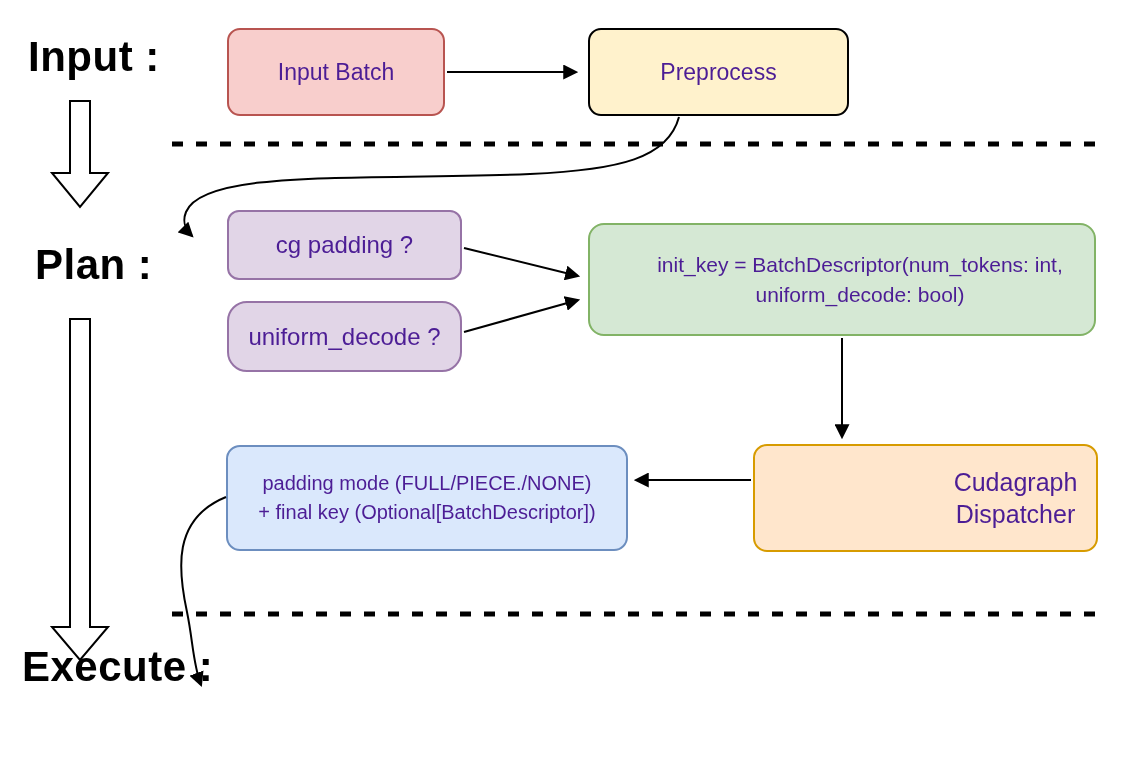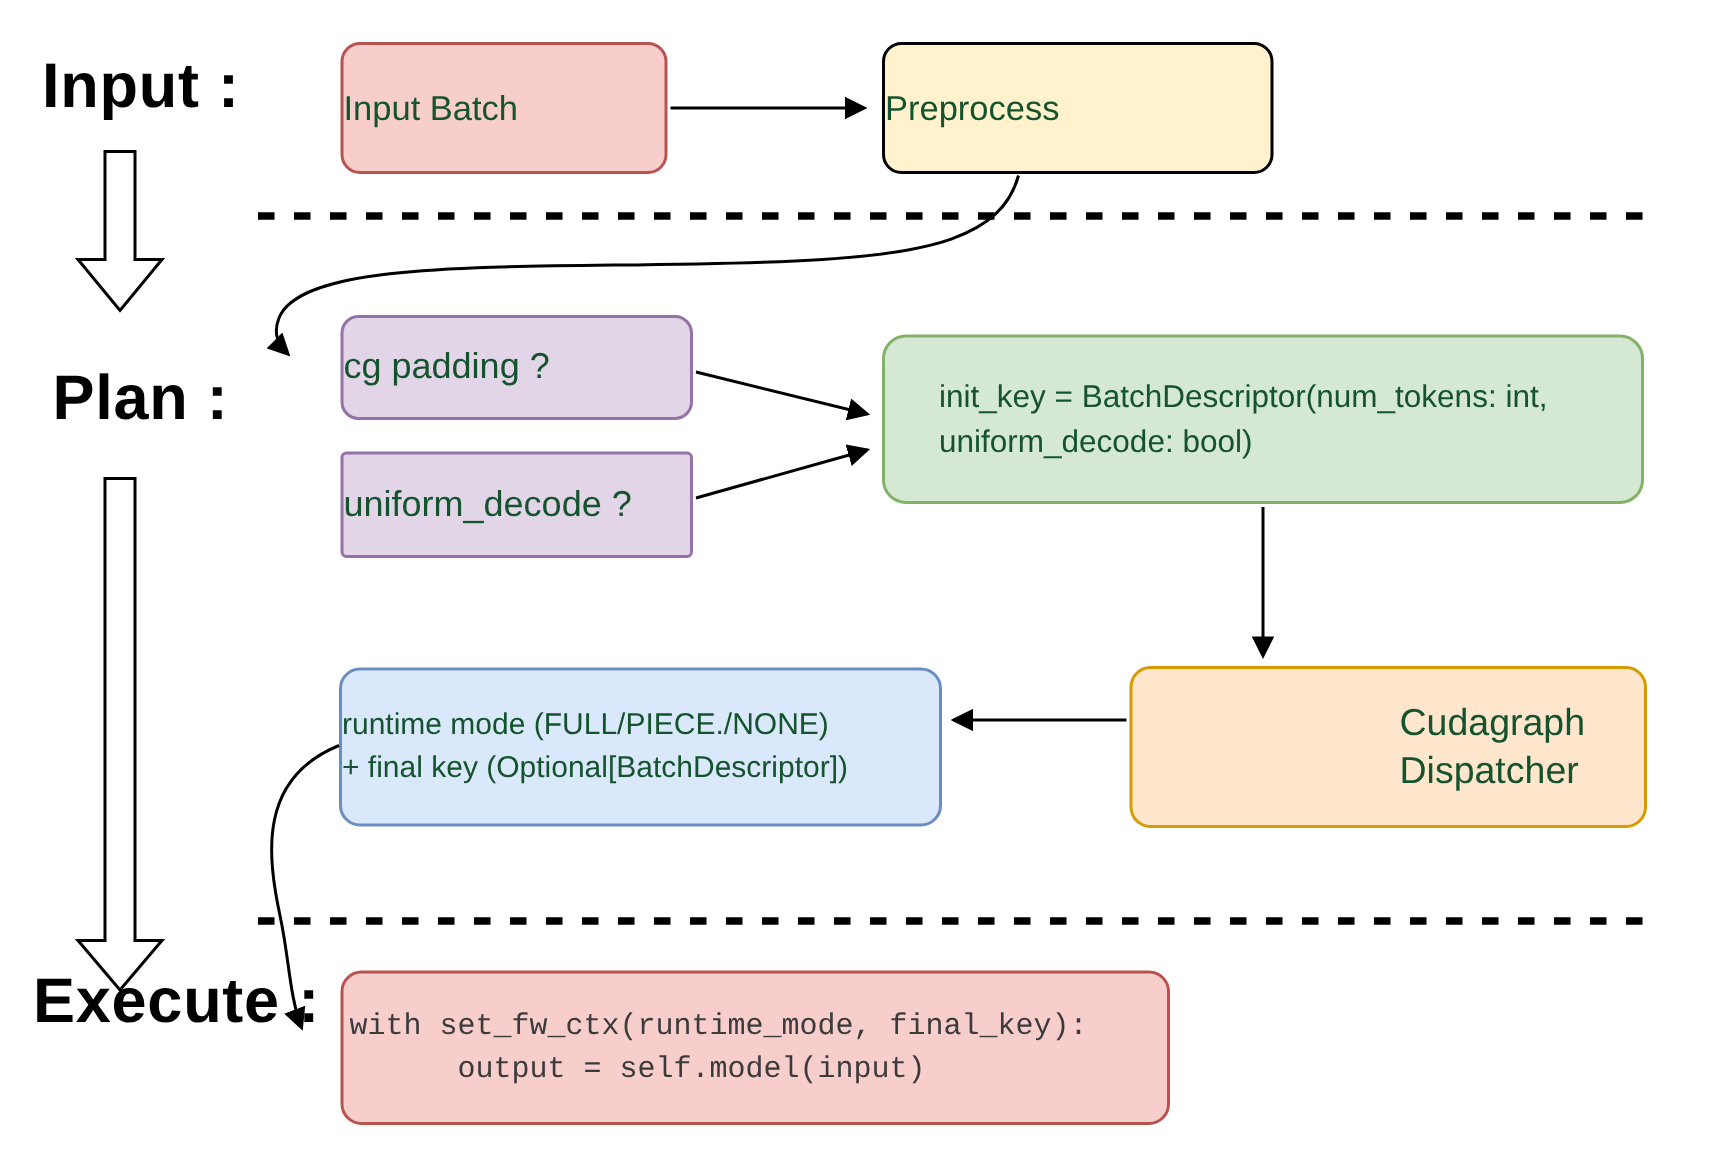--- a/index.html
+++ b/index.html
@@ -6,28 +6,28 @@
   .canvas{
     position:relative;width:1142px;height:770px;background:#ffffff;
     font-family:"Liberation Sans",sans-serif;color:#111;overflow:hidden;
   }
   .stage-label{
     position:absolute;font-weight:bold;font-size:42px;color:#000;
     white-space:nowrap;letter-spacing:0.5px;
   }
   .node{
     position:absolute;display:flex;flex-direction:column;
-    align-items:flex-start;justify-content:center;text-align:center;
-    box-sizing:border-box;white-space:nowrap;color:#14532d;
+    align-items:center;justify-content:center;text-align:center;
+    box-sizing:border-box;white-space:nowrap;color:#4c1d95;
   }
   .node span{display:block;}
   .n-input-batch{left:227px;top:28px;width:218px;height:88px;background:#f8cecc;border:2px solid #b85450;border-radius:13px;font-size:23px;}
   .n-preprocess{left:588px;top:28px;width:261px;height:88px;background:#fff2cc;border:2px solid #000000;border-radius:13px;font-size:23px;}
   .n-cg-padding{left:227px;top:210px;width:235px;height:70px;background:#e1d5e7;border:2px solid #9673a6;border-radius:12px;font-size:24px;}
-  .n-uniform-decode{left:227px;top:301px;width:235px;height:71px;background:#e1d5e7;border:2px solid #9673a6;border-radius:4px;font-size:24px;}
+  .n-uniform-decode{left:227px;top:301px;width:235px;height:71px;background:#e1d5e7;border:2px solid #9673a6;border-radius:20px;font-size:24px;}
   .n-init-key{left:588px;top:223px;width:508px;height:113px;background:#d5e8d4;border:2px solid #82b366;border-radius:16px;font-size:21px;line-height:30px;padding-left:36px;}
   .n-cudagraph-outer{left:753px;top:444px;width:345px;height:108px;background:#ffe6cc;border:2px solid #d79b00;border-radius:14px;}
   .n-cudagraph-text{left:933px;top:444px;width:165px;height:108px;font-size:25px;line-height:32px;background:transparent;border:none;}
   .n-dispatch{left:753px;top:443px;width:180px;height:74px;background:#ffd9b3;border:2px solid #d79b00;border-radius:10px;font-size:21px;}
   .n-runtime-mode{left:226px;top:445px;width:402px;height:106px;background:#dae8fc;border:2px solid #6c8ebf;border-radius:14px;font-size:20px;line-height:29px;}
   .n-execute-code{
     left:227px;top:647px;width:553px;height:103px;background:#f8cecc;border:2px solid #b85450;border-radius:14px;
     font-family:"Liberation Mono","DejaVu Sans Mono",monospace;font-size:20px;line-height:29px;
     align-items:flex-start;text-align:left;padding-left:4px;color:#3b3b3b;white-space:pre;
   }
@@ -64,28 +64,24 @@
   </div>
 
   <div class="node n-cudagraph-outer"></div>
   <div class="node n-cudagraph-text">
     <span>Cudagraph</span>
     <span>Dispatcher</span>
   </div>
 
 
   <div class="node n-runtime-mode">
-    <span>runtime mode (FULL/PIECE./NONE)</span>
+    <span>padding mode (FULL/PIECE./NONE)</span>
     <span>+ final key (Optional[BatchDescriptor])</span>
   </div>
 
-  <div class="node n-execute-code">
-    <span>with set_fw_ctx(runtime_mode, final_key):</span>
-    <span>      output = self.model(input)</span>
-  </div>
 
   <svg class="overlay" viewBox="0 0 1142 770" xmlns="http://www.w3.org/2000/svg">
     <defs>
       <marker id="ah" viewBox="0 0 10 10" refX="8.5" refY="5" markerWidth="7.5" markerHeight="7.5" orient="auto-start-reverse">
         <path d="M0,0 L10,5 L0,10 z" fill="#000"></path>
       </marker>
     </defs>
 
     <line x1="172" y1="144" x2="1098" y2="144" stroke="#000" stroke-width="5" stroke-dasharray="11,13"></line>
     <line x1="172" y1="614" x2="1098" y2="614" stroke="#000" stroke-width="5" stroke-dasharray="11,13"></line>

